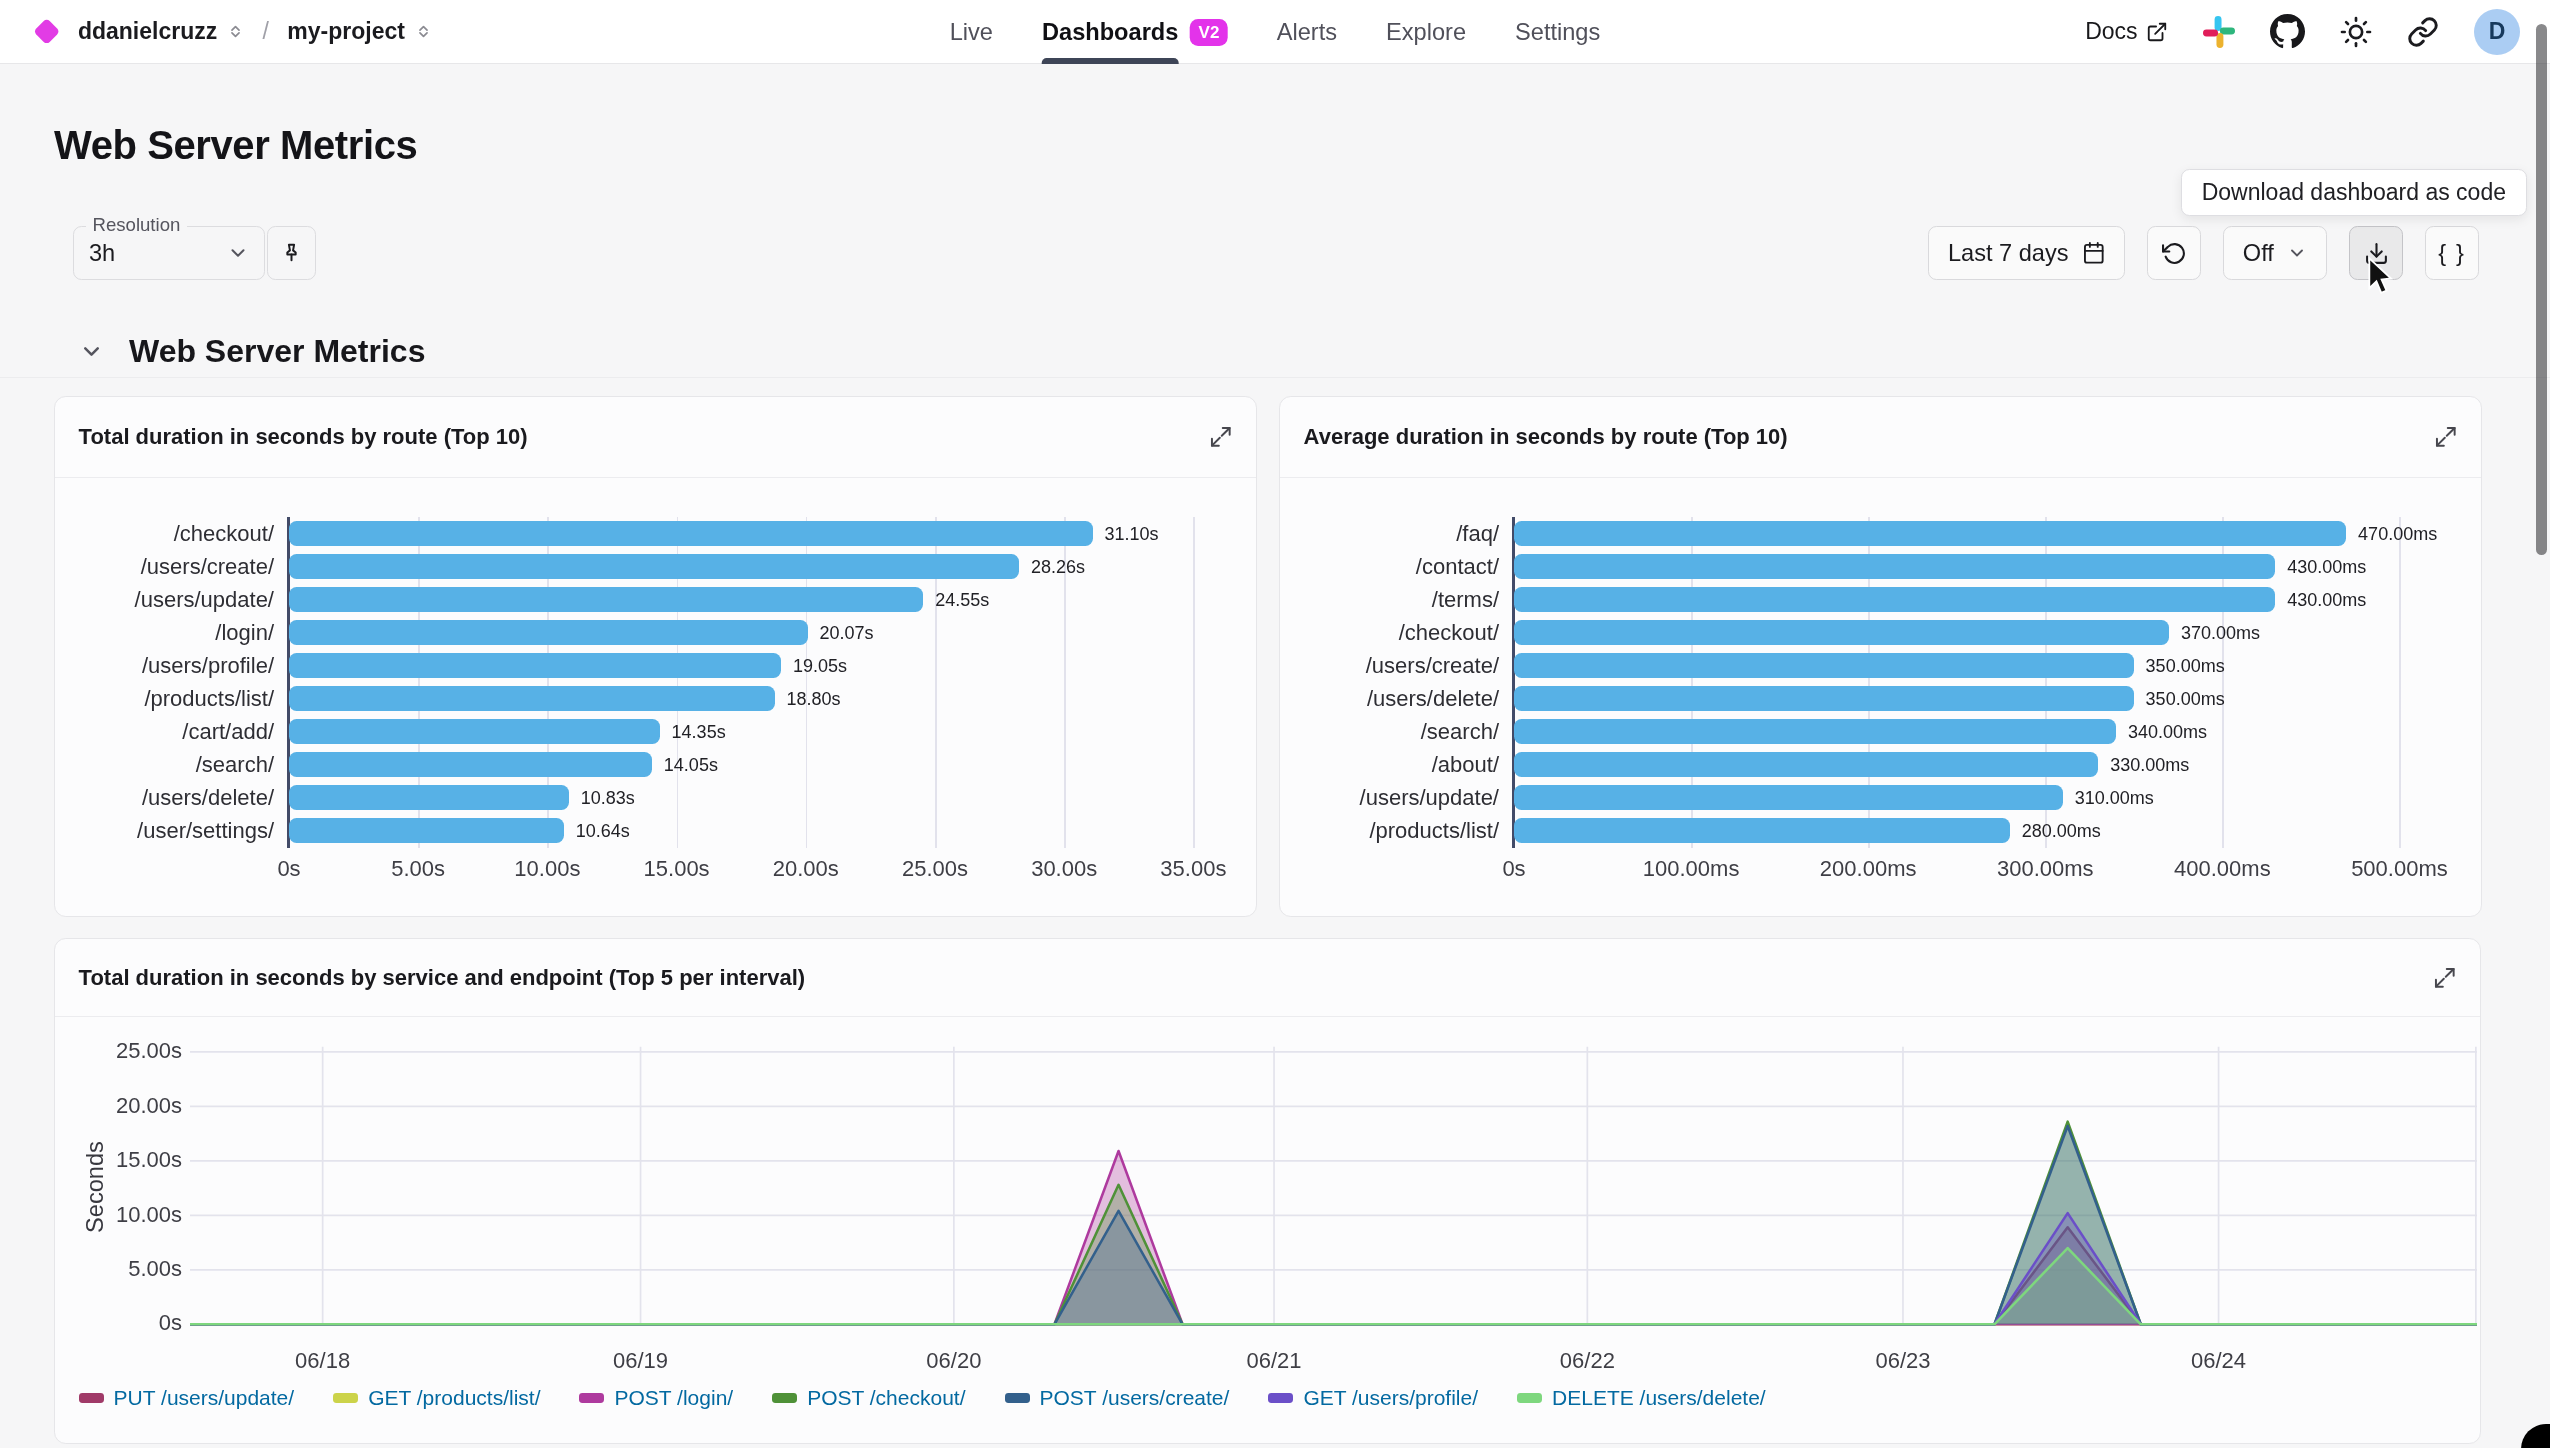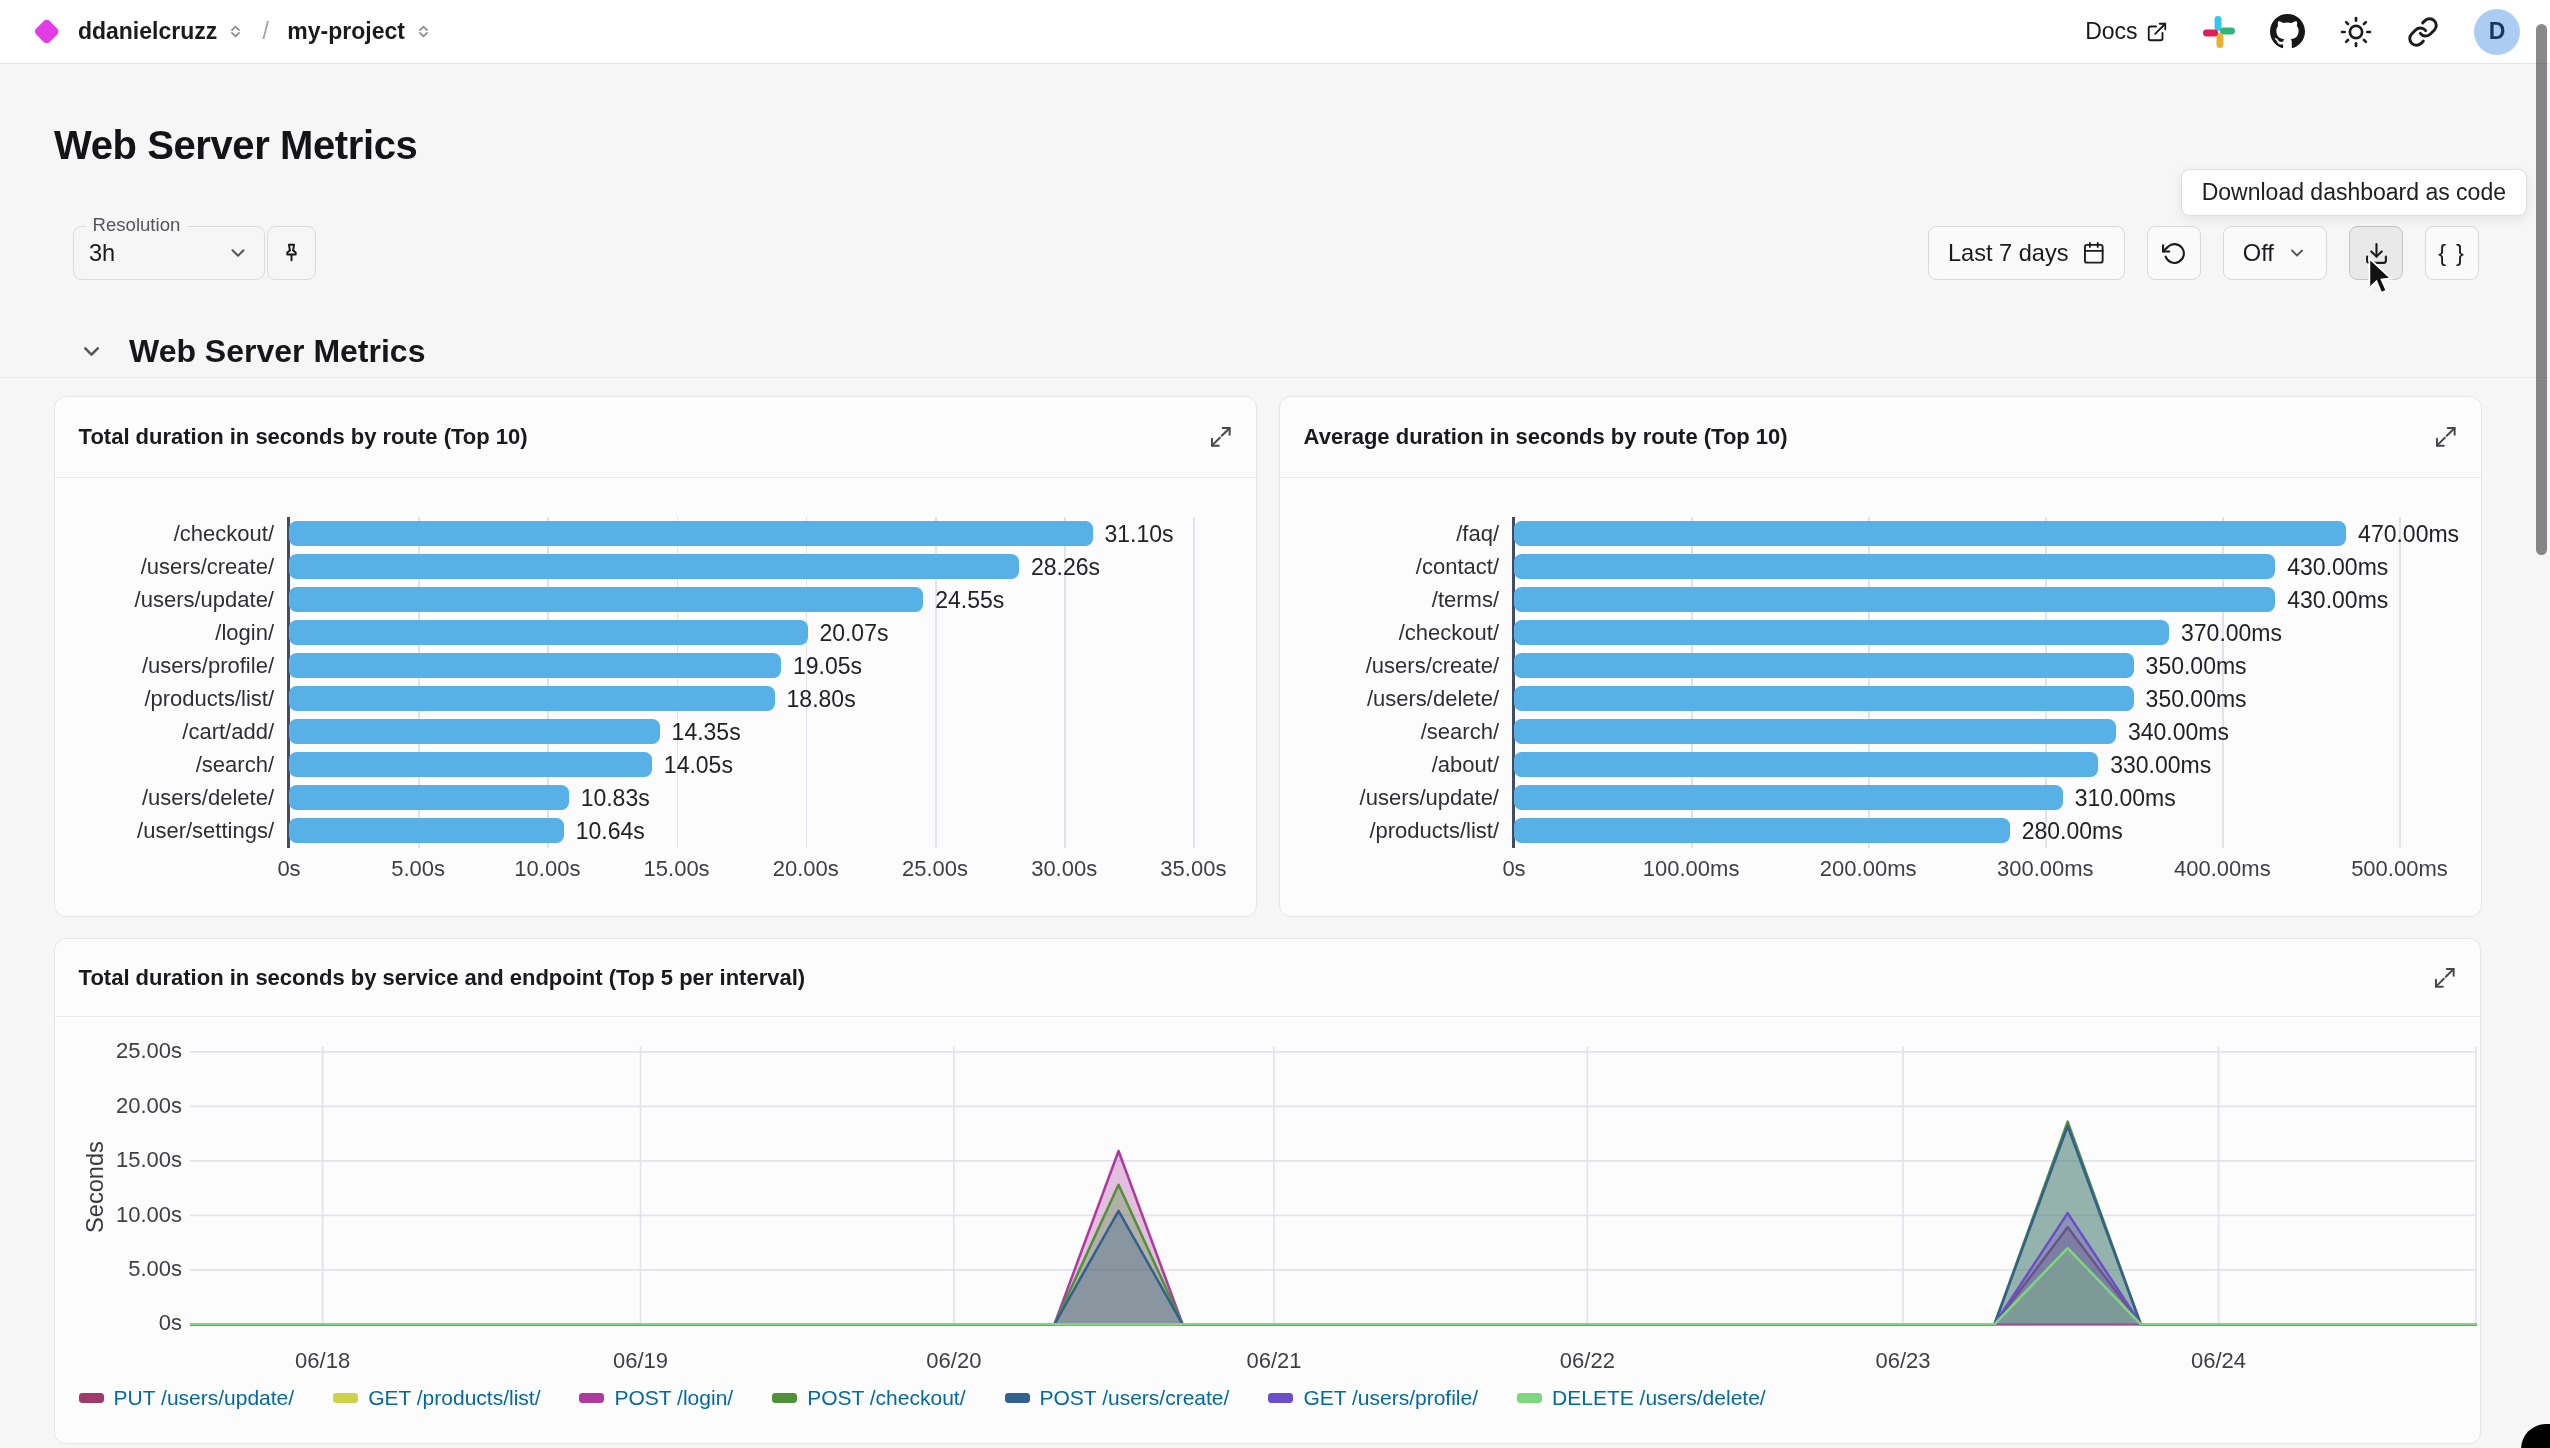--- a/index.html
+++ b/index.html
@@ -68,21 +68,21 @@
   
   .bar-chart { position:absolute; left:0; right:0; top:81px; bottom:0; }
   .grid-overlay { position:absolute; top:39px; height:331px; left:234px; right:20px; }
   .grid-overlay .vline { position:absolute; top:0; bottom:0; width:1.7px; background:#e2e2ec; }
   .grid-overlay .axisline { position:absolute; top:0; bottom:0; left:-1.7px; width:2.5px; background:#424b68; }
   .bars { position:absolute; top:39px; left:20px; right:20px; height:331px; }
   .bar-row { display:flex; height:33px; align-items:center; }
   .bar-label { width:214px; text-align:right; padding-right:15px; font-size:22px; color:#2e2e34; flex:none; }
   .bar-track { flex:1; position:relative; height:100%; }
   .bar { position:absolute; left:0; top:3.8px; height:25px; border-radius:7.6px; }
-  .bar-value { position:absolute; top:3.8px; height:25px; line-height:26px; font-size:23px; color:#212126; white-space:nowrap; }
+  .bar-value { position:absolute; top:3.8px; height:25px; line-height:26px; font-size:18px; color:#212126; white-space:nowrap; }
   .xticks { position:absolute; left:234px; right:20px; top:378px; height:29px; }
   .xticks span { position:absolute; transform:translateX(-50%); font-size:22px; color:#3e3e45; white-space:nowrap; }
 
   
   .area-chart { position:absolute; left:0; right:0; top:78px; bottom:0; }
   .ylabel { position:absolute; left:40px; top:170px; transform:translate(-50%,-50%) rotate(-90deg); font-size:23.6px; color:#38383f; }
   .ytick { position:absolute; left:0; width:127px; text-align:right; font-size:22px; color:#3e3e45; }
   .area-xticks { position:absolute; left:135px; width:2287px; top:331px; height:29px; }
   .area-xticks span { position:absolute; transform:translateX(-50%); font-size:22px; color:#3e3e45; }
   .legend { position:absolute; left:23.6px; top:369px; display:flex; align-items:center; gap:39px; }
@@ -112,20 +112,39 @@
       <span class="crumb-sep">/</span>
       <span class="crumb">my-project</span>
       <span class="caret-ud">
         <svg width="17" height="17" viewBox="0 0 24 24" fill="none" stroke="currentColor" stroke-width="2.4" stroke-linecap="round" stroke-linejoin="round">
             <polyline points="7 10 12 5 17 10"></polyline>
             <polyline points="7 14 12 19 17 14"></polyline>
           </svg>
       </span>
     </div>
 
+    <div class="nav-tabs" id="nav-tabs">
+        <div class="tab">
+          <span>Live</span>
+        </div>
+        <div class="tab active">
+          <span>Dashboards</span>
+          <span class="badge-v2">V2</span>
+          <span class="underline" style="width: 137px;"></span>
+        </div>
+        <div class="tab">
+          <span>Alerts</span>
+        </div>
+        <div class="tab">
+          <span>Explore</span>
+        </div>
+        <div class="tab">
+          <span>Settings</span>
+        </div>
+      </div>
 
     <div class="nav-right">
       <span class="docs">
         <span>Docs</span>
         <span style="display:flex">
           <svg width="22" height="22" viewBox="0 0 24 24" fill="none" stroke="currentColor" stroke-width="2" stroke-linecap="round" stroke-linejoin="round">
               <path d="M18 13v6a2 2 0 0 1-2 2H5a2 2 0 0 1-2-2V8a2 2 0 0 1 2-2h6"></path>
               <polyline points="15 3 21 3 21 9"></polyline>
               <line x1="10" y1="14" x2="21" y2="3"></line>
             </svg>

